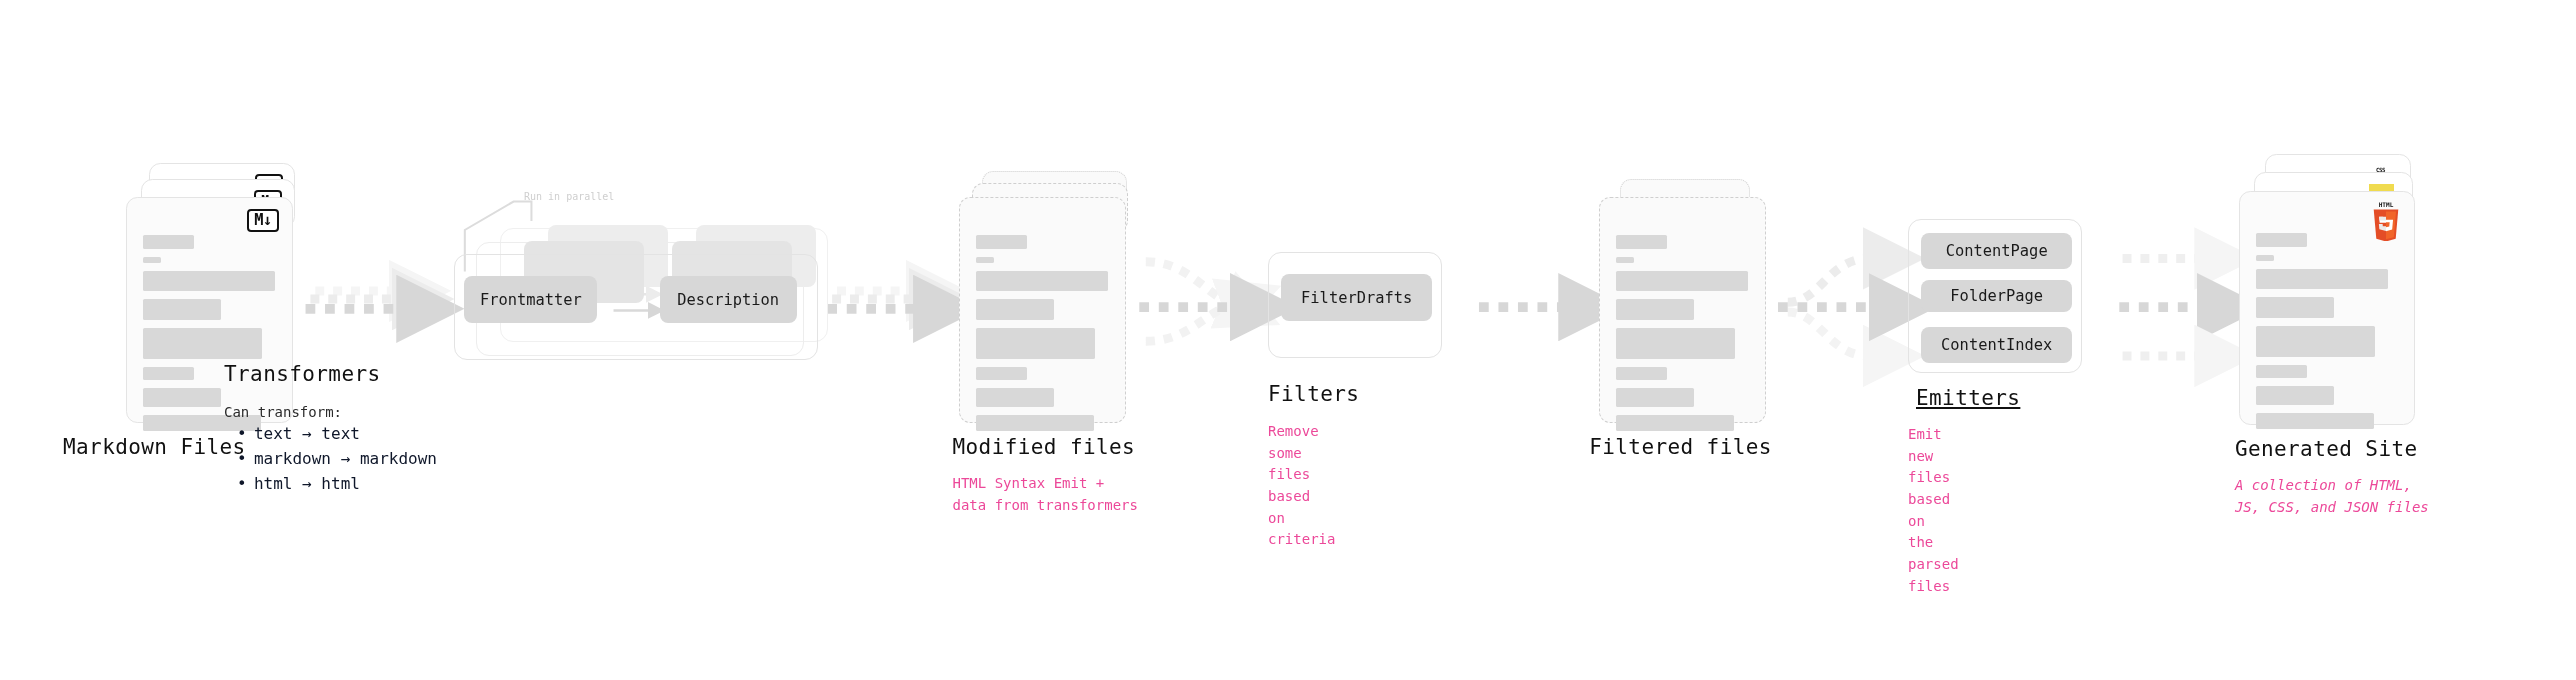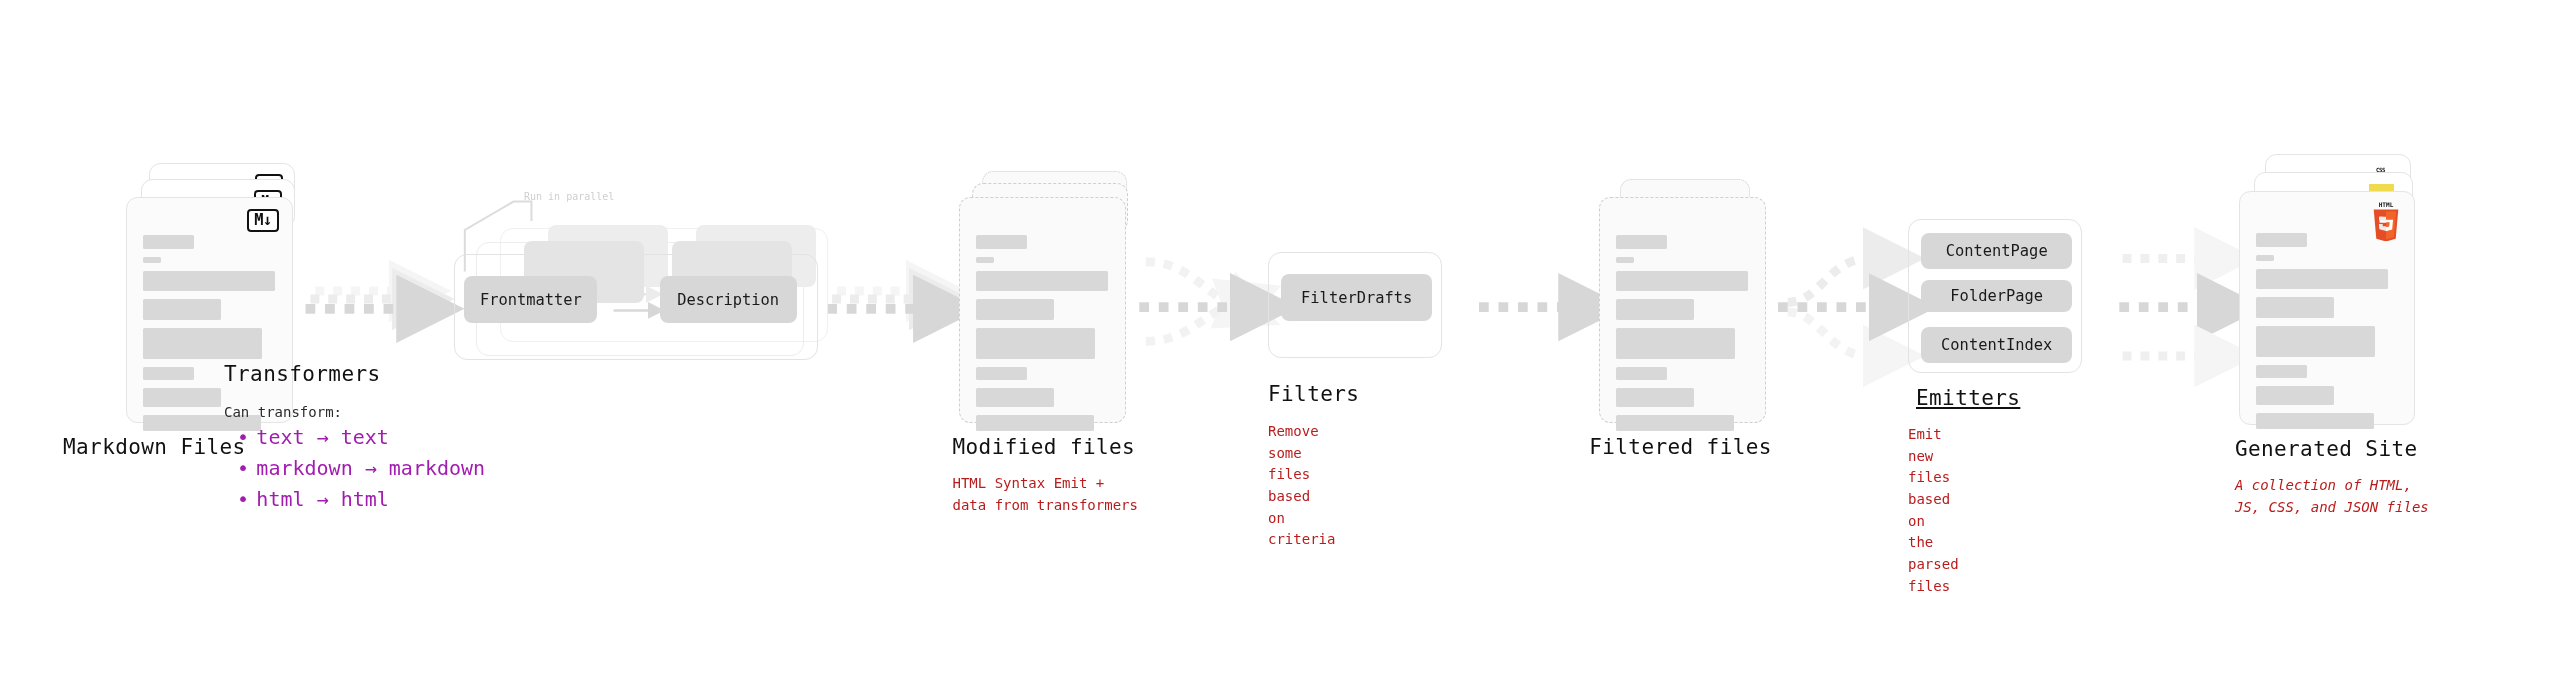--- a/index.html
+++ b/index.html
@@ -52,23 +52,23 @@
   .js-badge {
     position:absolute; top:11.4px; right:18px; width:24.4px; height:17px;
     background:#f0db4f;
   }
 
   
   .title {
     font-size:21px; color:#111; letter-spacing:0.4px; white-space:nowrap;
   }
   .subtitle {
-    font-size:14px; color:#b91c1c; line-height:1.55; white-space:pre-line;
-  }
-  .sublist { font-size:20px; color:#a21caf; line-height:1.55; list-style:none; }
+    font-size:14px; color:#ec4899; line-height:1.55; white-space:pre-line;
+  }
+  .sublist { font-size:16px; color:#0f172a; line-height:1.55; list-style:none; }
   .sublist li { white-space:nowrap; }
   .sublist li:before { content:"\2022"; margin-right:7.3px; }
   .sublist-head { font-size:14px; color:#2b2b2b; line-height:1.55; }
 
   
   .modbox {
     position:absolute;
     border:1.6px solid #e3e3e3;
     border-radius:13px;
     background:transparent;

